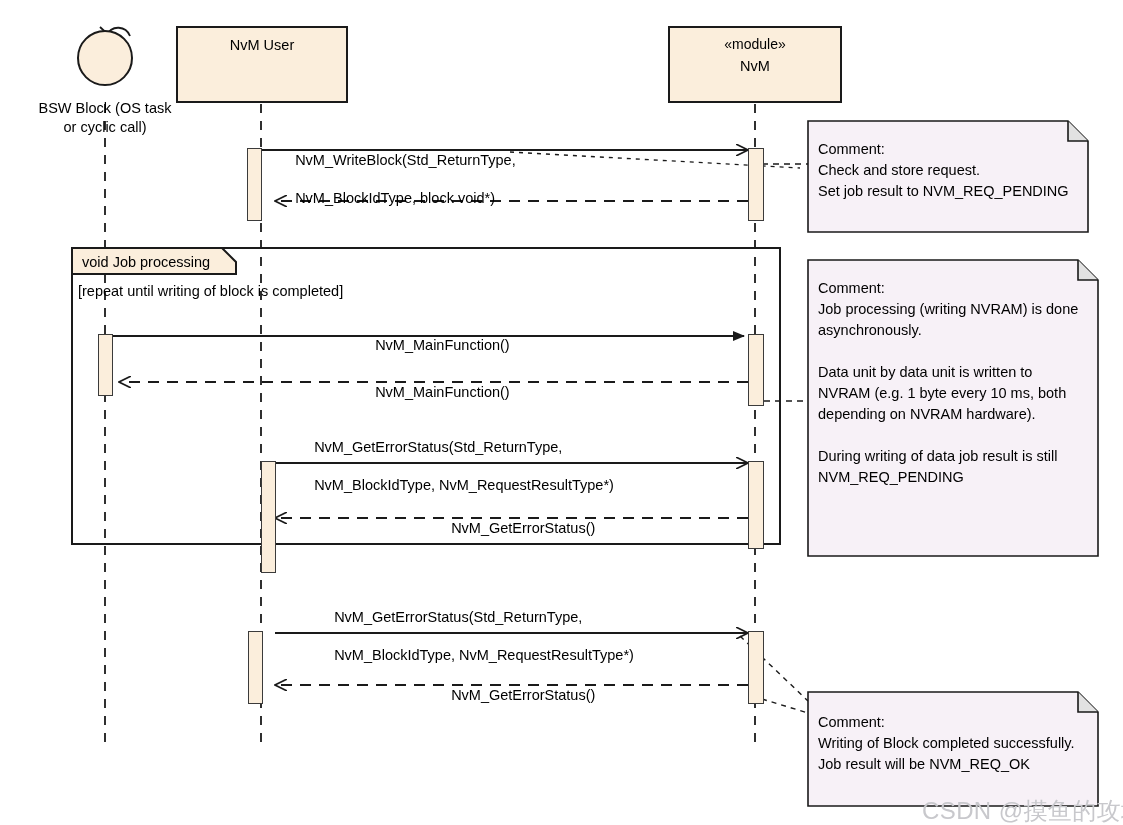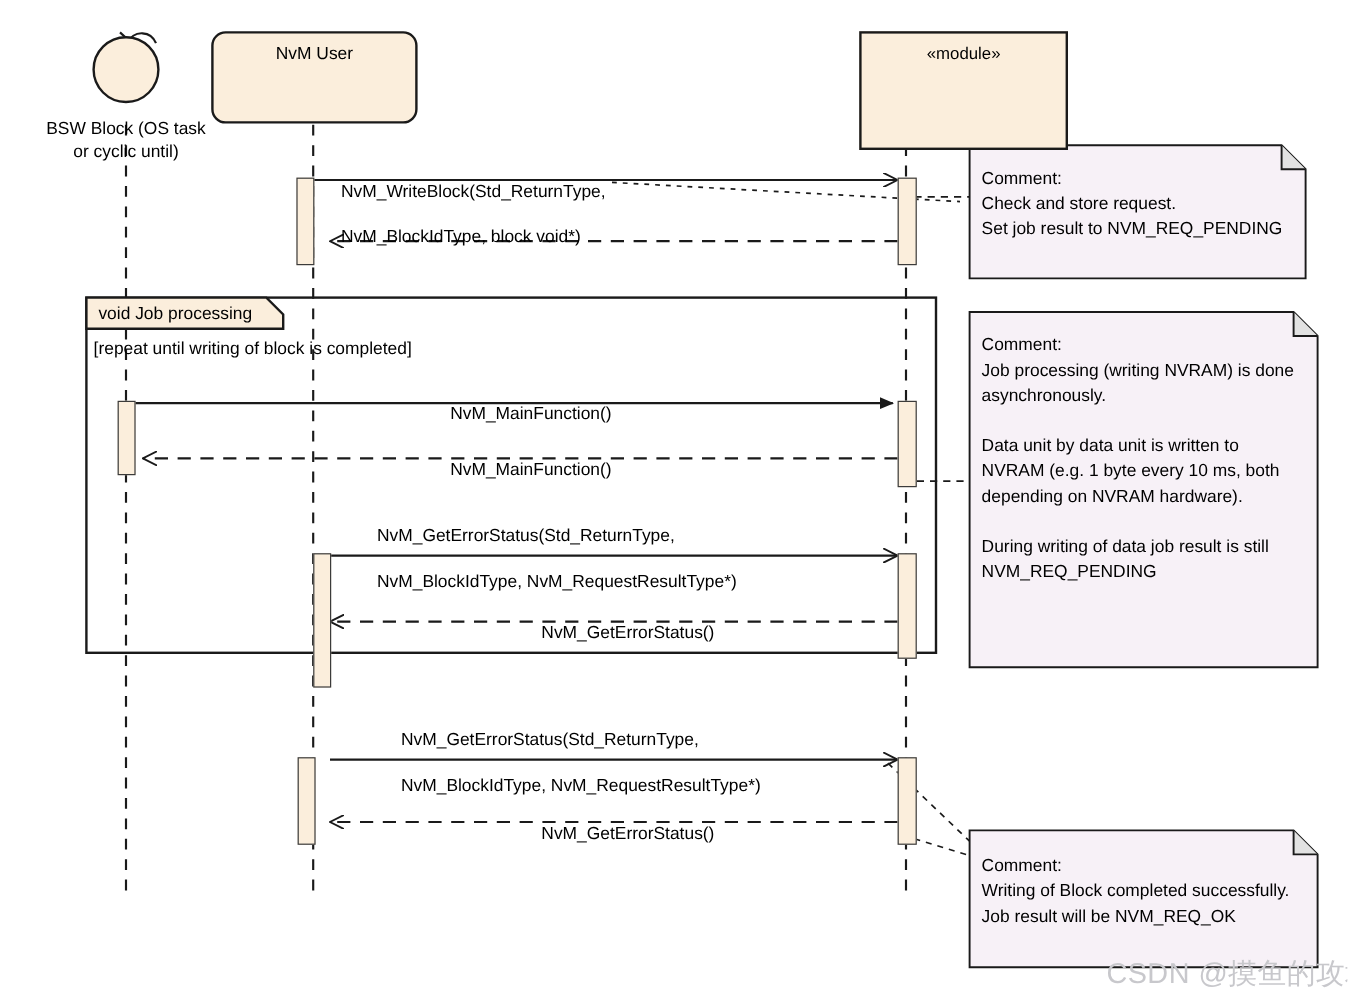--- a/index.html
+++ b/index.html
@@ -193,48 +193,49 @@
 
     <g>
       <path d="M 808 692 L 1078 692 L 1098 712 L 1098 806 L 808 806 Z" fill="#f7f1f7" stroke="#1a1a1a" stroke-width="1.6"></path>
       <path d="M 1078 692 L 1078 712 L 1098 712" fill="#e2e2e2" stroke="#1a1a1a" stroke-width="1.6"></path>
     </g>
   </svg>
 
   <div class="actor-circle" style="left:77px; top:30px;"></div>
   <div class="actor-label" style="left:5px; top:99px; width:200px;">
     <span>BSW Block (OS task</span><br>
-    <span>or cyclic until)</span>
-  </div>
-
-  <div class="participant" style="left:176px; top:26px; width:172px; height:77px;border-radius:12px;">
+    <span>or cyclic call)</span>
+  </div>
+
+  <div class="participant" style="left:176px; top:26px; width:172px; height:77px;">
     <span class="ptitle">NvM User</span>
   </div>
 
-  <div class="participant" style="left:668px; top:26px; width:174px; height:99px;margin-left:48px;">
+  <div class="participant" style="left:668px; top:26px; width:174px; height:77px;">
     <span class="pstereo">«module»</span>
+    <span class="pname2">NvM</span>
   </div>
 
   <div class="activation" style="left:247px; top:148px; width:15px; height:73px;"></div>
 
   <div class="activation" style="left:748px; top:148px; width:16px; height:73px;"></div>
 
   <div class="activation" style="left:98px; top:334px; width:15px; height:62px;"></div>
 
   <div class="activation" style="left:748px; top:334px; width:16px; height:72px;"></div>
 
   <div class="activation" style="left:261px; top:461px; width:15px; height:112px;"></div>
 
   <div class="activation" style="left:748px; top:461px; width:16px; height:88px;"></div>
 
   <div class="activation" style="left:248px; top:631px; width:15px; height:73px;"></div>
 
   <div class="activation" style="left:748px; top:631px; width:16px; height:73px;"></div>
 
-  <div class="msg-label" style="left:268px; top:132px;">
+  <div class="msg-label" style="left:279px; top:132px;">
     <span>NvM_WriteBlock(Std_ReturnType,</span><br>
     <span>NvM_BlockIdType, block void*)</span>
   </div>
 
 
   <div class="msg-label" style="left:359px; top:317px;">
     <span>NvM_MainFunction()</span>
   </div>
 
   <div class="msg-label" style="left:359px; top:364px;">

